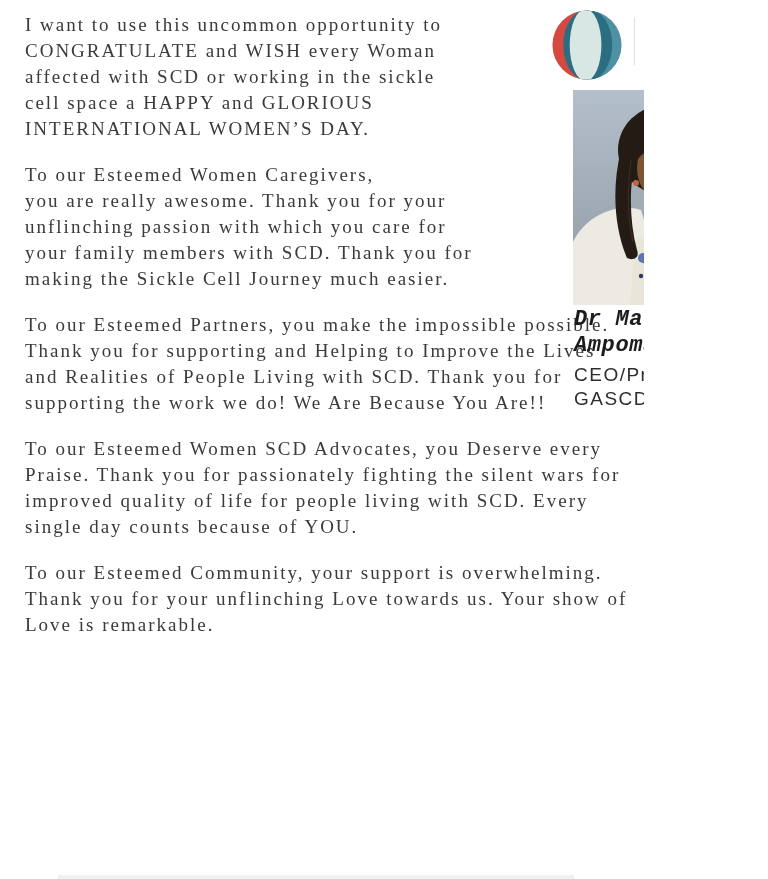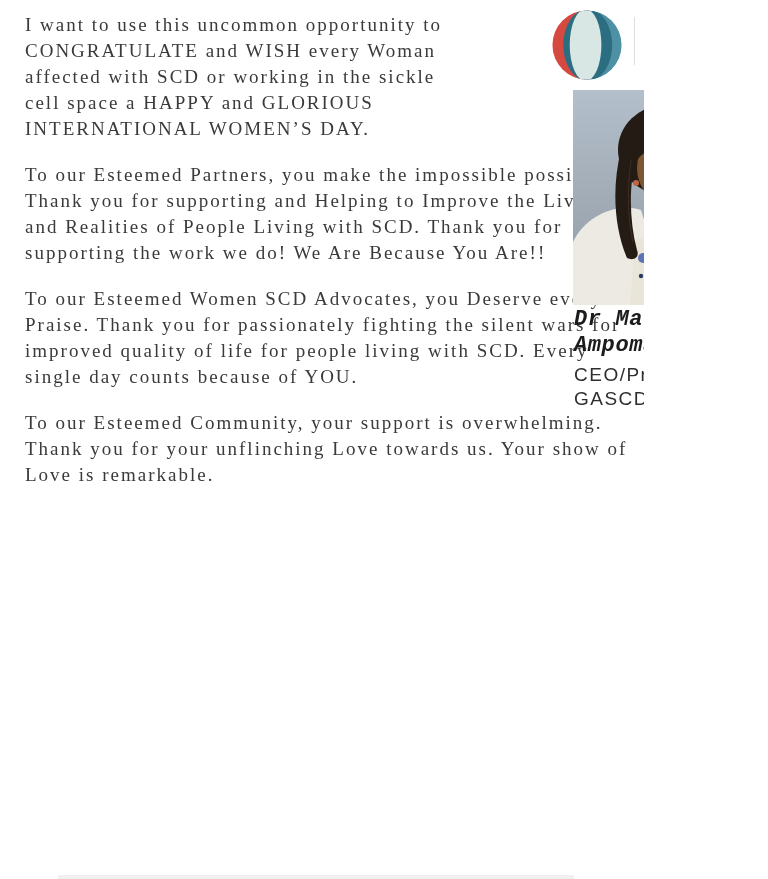--- a/index.html
+++ b/index.html
@@ -50,20 +50,25 @@
 <body>
 
 <div class="page">
 
   <div class="letter">
     <p>I want to use this uncommon opportunity to
 CONGRATULATE and WISH every Woman
 affected with SCD or working in the sickle
 cell space a HAPPY and GLORIOUS
 INTERNATIONAL WOMEN’S DAY.</p>
+    <p>To our Esteemed Women Caregivers,
+you are really awesome. Thank you for your
+unflinching passion with which you care for
+your family members with SCD. Thank you for
+making the Sickle Cell Journey much easier.</p>
     <p>To our Esteemed Partners, you make the impossible possible.
 Thank you for supporting and Helping to Improve the Lives
 and Realities of People Living with SCD. Thank you for
 supporting the work we do!  We Are Because You Are!!</p>
     <p>To our Esteemed Women SCD Advocates, you Deserve every
 Praise. Thank you for passionately fighting the silent wars for
 improved quality of life for people living with SCD. Every
 single day counts because of YOU.</p>
     <p>To our Esteemed Community, your support is overwhelming.
 Thank you for your unflinching Love towards us. Your show of

